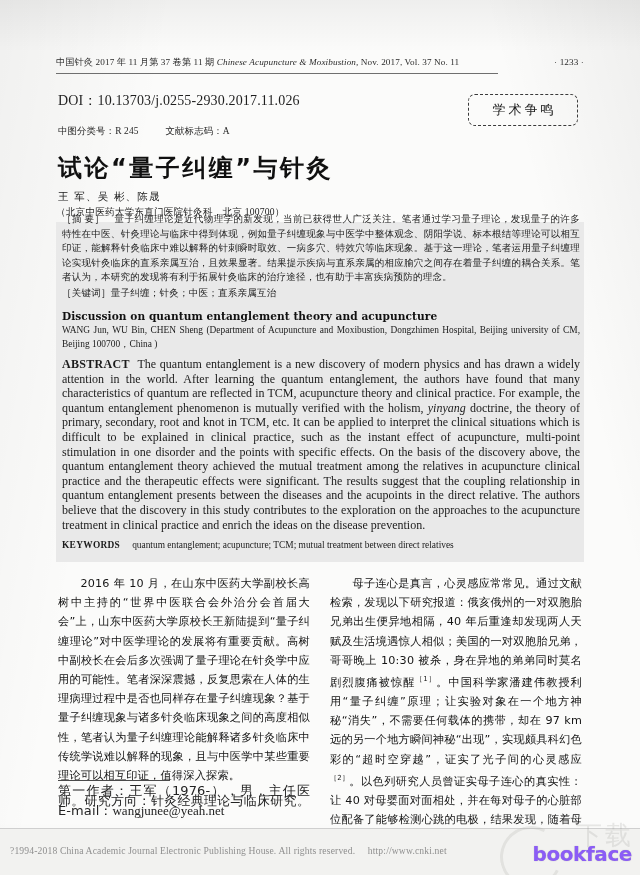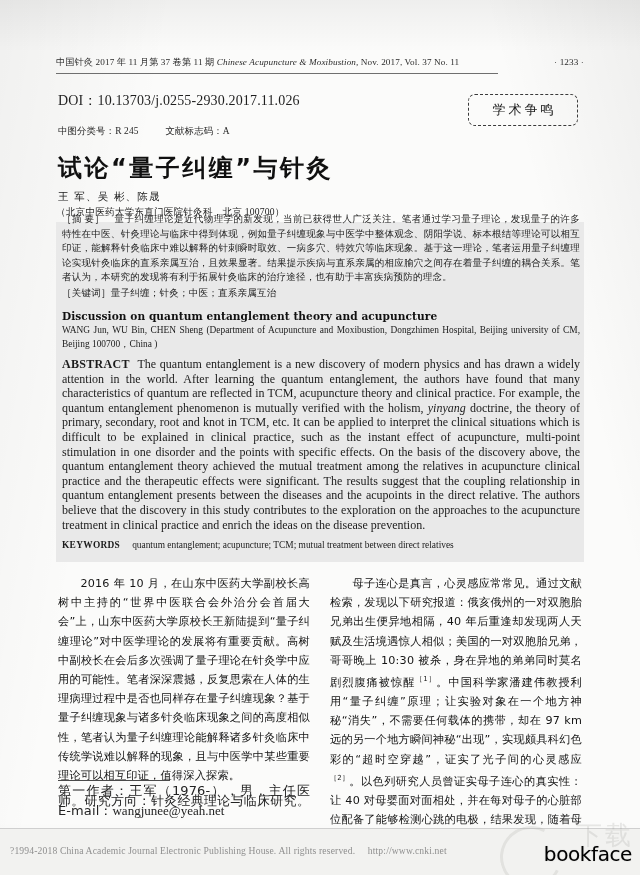--- a/index.html
+++ b/index.html
@@ -288,23 +288,23 @@
     border-right-color: transparent;
     transform: rotate(-18deg);
     pointer-events: none;
   }
   .wm-bookface {
     position: absolute;
     right: 8px;
     top: 842px;
     font-family: "DejaVu Sans", "Liberation Sans", sans-serif;
     font-size: 20px;
-    font-weight: 400;
+    font-weight: 700;
     letter-spacing: -.4px;
-    color: #000000;
+    color: #8b5cf6;
     text-shadow: 0 0 1px rgba(120,120,118,0.55);
     pointer-events: none;
   }
 </style>
 </head>
 <body>
 
 <div id="page">
   <div id="paper-tint"></div>
 

